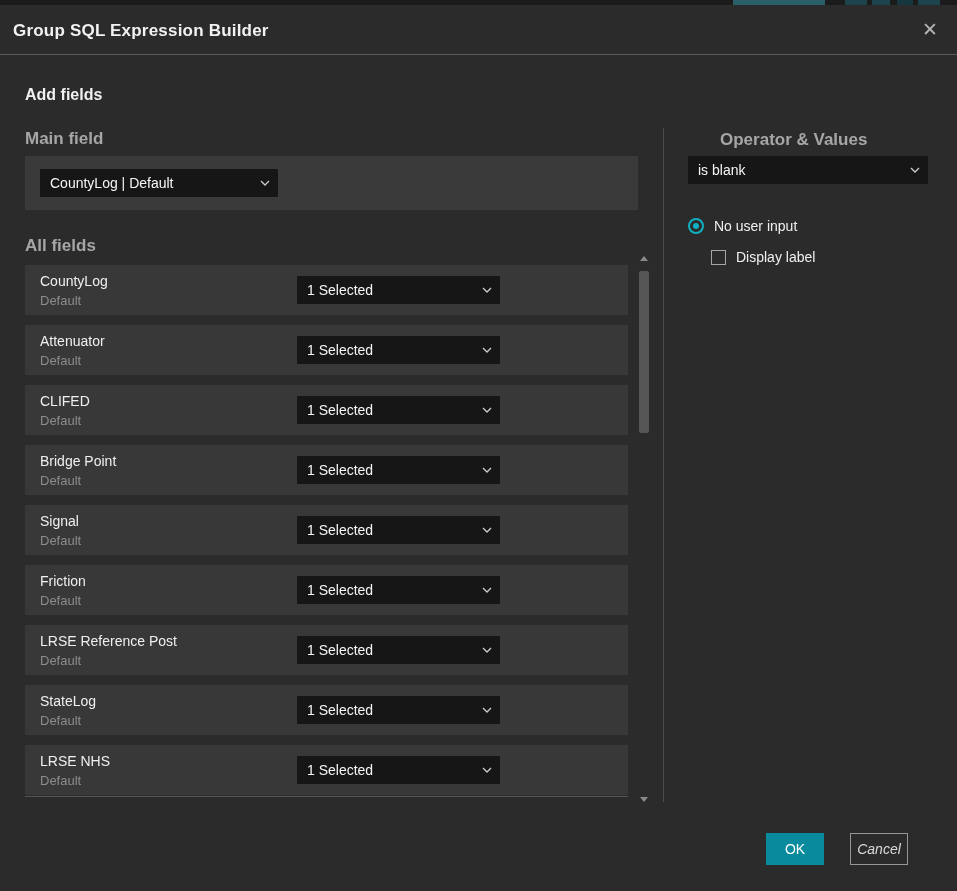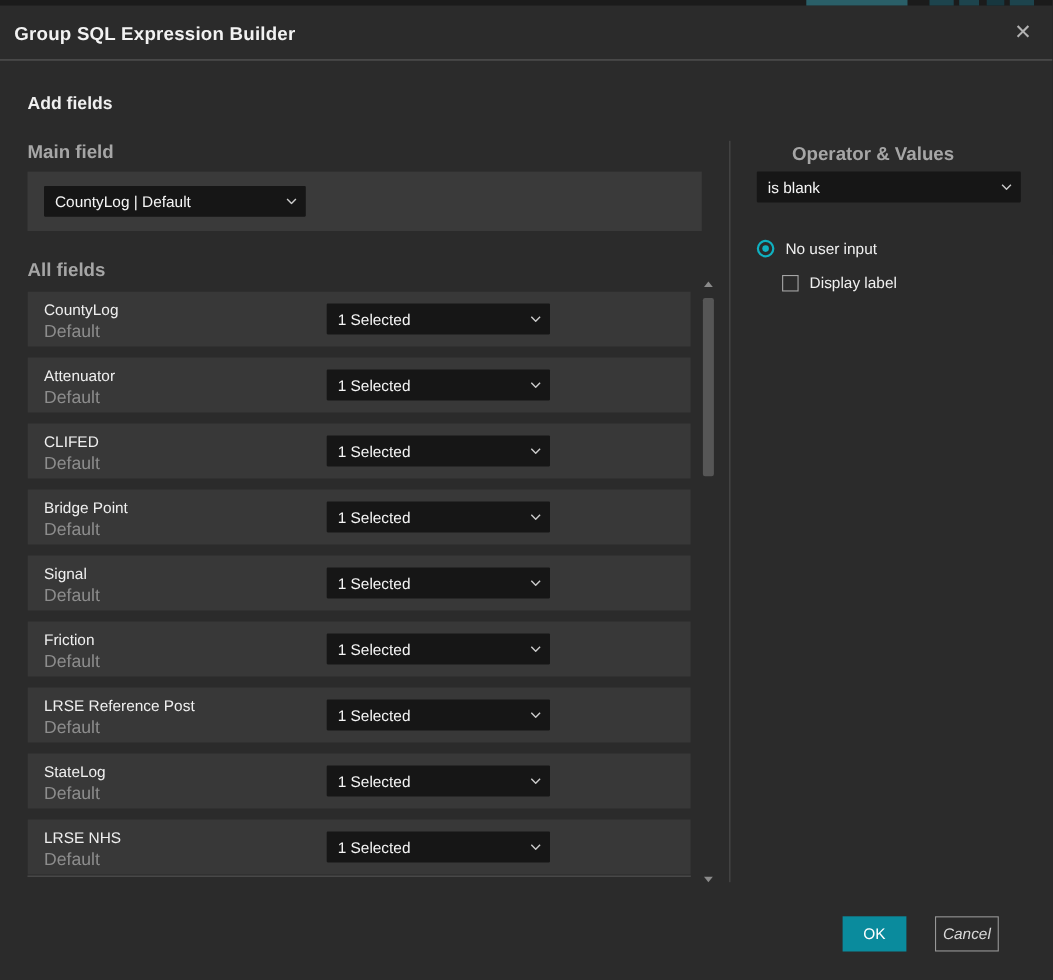--- a/index.html
+++ b/index.html
@@ -46,21 +46,21 @@
     white-space:nowrap;overflow:hidden;border-radius:1px;}
   .sel .chev{position:absolute;right:8px;top:50%;transform:translateY(-50%);display:flex;}
   .sel1{left:15px;top:13px;width:238px;}
   .sel2{left:270px;top:13px;width:205px;}
   .cal-icon{display:flex;margin-right:9px;flex:0 0 auto;}
 
   
   .fieldlist{position:absolute;left:25px;top:265px;width:603px;height:532px;overflow:hidden;border-bottom:1px solid #565656;box-sizing:border-box;}
   .frow{position:relative;height:50px;margin-bottom:10px;background:#383838;}
   .fname{position:absolute;left:15px;top:8px;font-size:14px;color:#efefef;}
-  .ftype{position:absolute;left:15px;top:28px;font-size:16px;color:#8d8d8d;}
+  .ftype{position:absolute;left:15px;top:28px;font-size:13px;color:#8d8d8d;}
   .frow .sel{left:272px;top:11px;width:203px;}
 
   
   .vscroll{position:absolute;left:639px;top:256px;width:10px;height:546px;}
   .sb-arrow{position:absolute;left:1px;width:0;height:0;border-left:4px solid transparent;border-right:4px solid transparent;cursor:pointer;}
   .sb-up{top:0;border-bottom:5px solid #8a8a8a;}
   .sb-down{bottom:0;border-top:5px solid #8a8a8a;}
   .sb-thumb{position:absolute;left:0;top:15px;width:10px;height:162px;background:#565656;border-radius:2px;cursor:pointer;}
 
   

